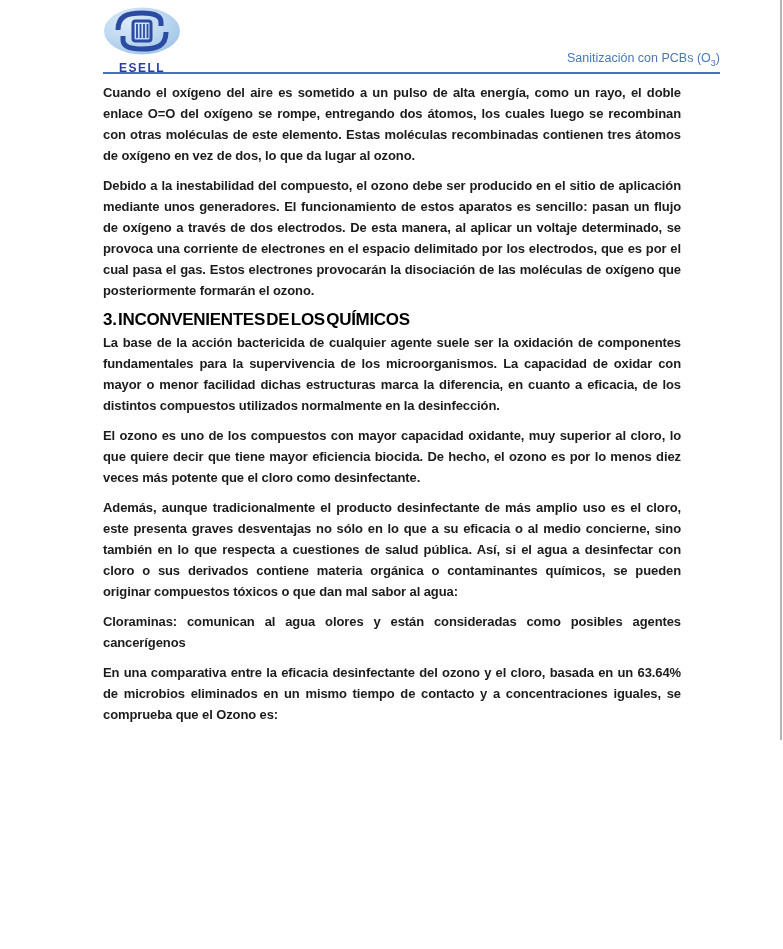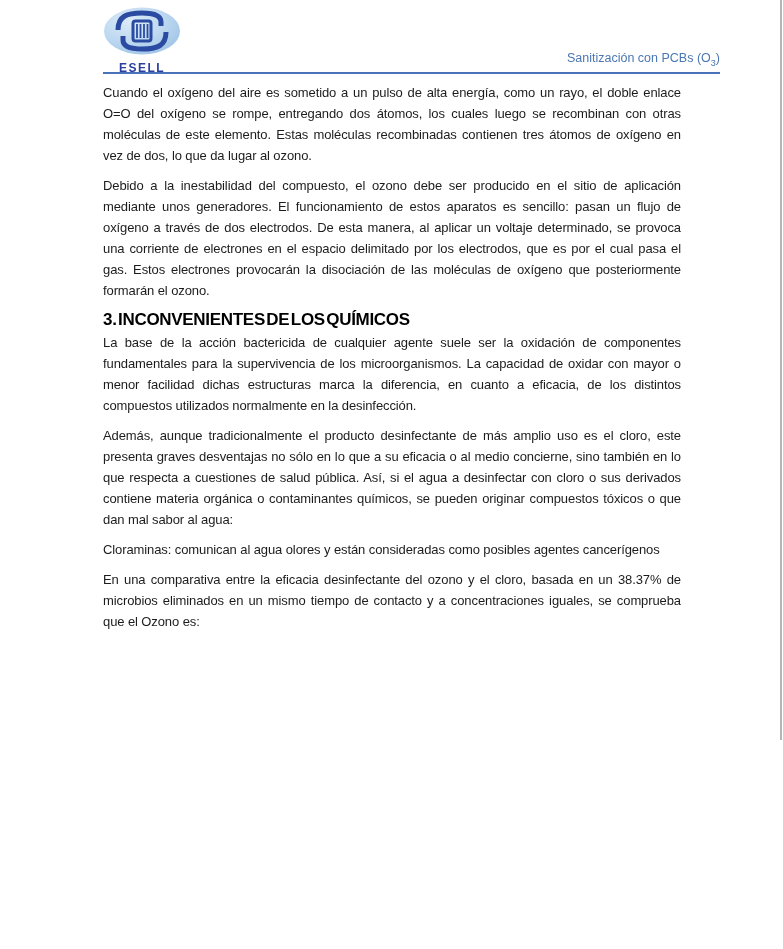--- a/index.html
+++ b/index.html
@@ -52,20 +52,21 @@
     left: 103px; top: 82px;
     width: 582px;
     color: #1c1c1c;
     font-size: 13px;
     line-height: 21px;
     letter-spacing: -0.1px;
   }
   .body-p {
     margin: 0 4px 9px 0;
     text-align: justify;
+    font-weight: bold;
   }
   .section-heading {
     margin: 7px 0 2px 0;
     font-size: 17px;
     line-height: 20px;
     font-weight: bold;
     color: #000000;
     letter-spacing: -0.3px;
     word-spacing: -3px;
   }
@@ -121,21 +122,22 @@
 
   <div class="header-rule"></div>
 
   <div class="content">
     <p class="body-p">Cuando el oxígeno del aire es sometido a un pulso de alta energía, como un rayo, el doble enlace O=O del oxígeno se rompe, entregando dos átomos, los cuales luego se recombinan con otras moléculas de este elemento. Estas moléculas recombinadas contienen tres átomos de oxígeno en vez de dos, lo que da lugar al ozono.</p>
     <p class="body-p">Debido a la inestabilidad del compuesto, el ozono debe ser producido en el sitio de aplicación mediante unos generadores. El funcionamiento de estos aparatos es sencillo: pasan un flujo de oxígeno a través de dos electrodos. De esta manera, al aplicar un voltaje determinado, se provoca una corriente de electrones en el espacio delimitado por los electrodos, que es por el cual pasa el gas. Estos electrones provocarán la disociación de las moléculas de oxígeno que posteriormente formarán el ozono.</p>
 
     <h2 class="section-heading">3. INCONVENIENTES DE LOS QUÍMICOS</h2>
 
     <p class="body-p">La base de la acción bactericida de cualquier agente suele ser la oxidación de componentes fundamentales para la supervivencia de los microorganismos. La capacidad de oxidar con mayor o menor facilidad dichas estructuras marca la diferencia, en cuanto a eficacia, de los distintos compuestos utilizados normalmente en la desinfección.</p>
+    <p class="body-p">El ozono es uno de los compuestos con mayor capacidad oxidante, muy superior al cloro, lo que quiere decir que tiene mayor eficiencia biocida. De hecho, el ozono es por lo menos diez veces más potente que el cloro como desinfectante.</p>
     <p class="body-p">Además, aunque tradicionalmente el producto desinfectante de más amplio uso es el cloro, este presenta graves desventajas no sólo en lo que a su eficacia o al medio concierne, sino también en lo que respecta a cuestiones de salud pública. Así, si el agua a desinfectar con cloro o sus derivados contiene materia orgánica o contaminantes químicos, se pueden originar compuestos tóxicos o que dan mal sabor al agua:</p>
     <p class="body-p">Cloraminas: comunican al agua olores y están consideradas como posibles agentes cancerígenos</p>
-    <p class="body-p">En una comparativa entre la eficacia desinfectante del ozono y el cloro, basada en un 38.37% de microbios eliminados en un mismo tiempo de contacto y a concentraciones iguales, se comprueba que el Ozono es:</p>
+    <p class="body-p">En una comparativa entre la eficacia desinfectante del ozono y el cloro, basada en un 63.64% de microbios eliminados en un mismo tiempo de contacto y a concentraciones iguales, se comprueba que el Ozono es:</p>
   </div>
 
   <div class="footer-rule"></div>
   <div class="page-number">2</div>
 
 </div>
 
 </body></html>

